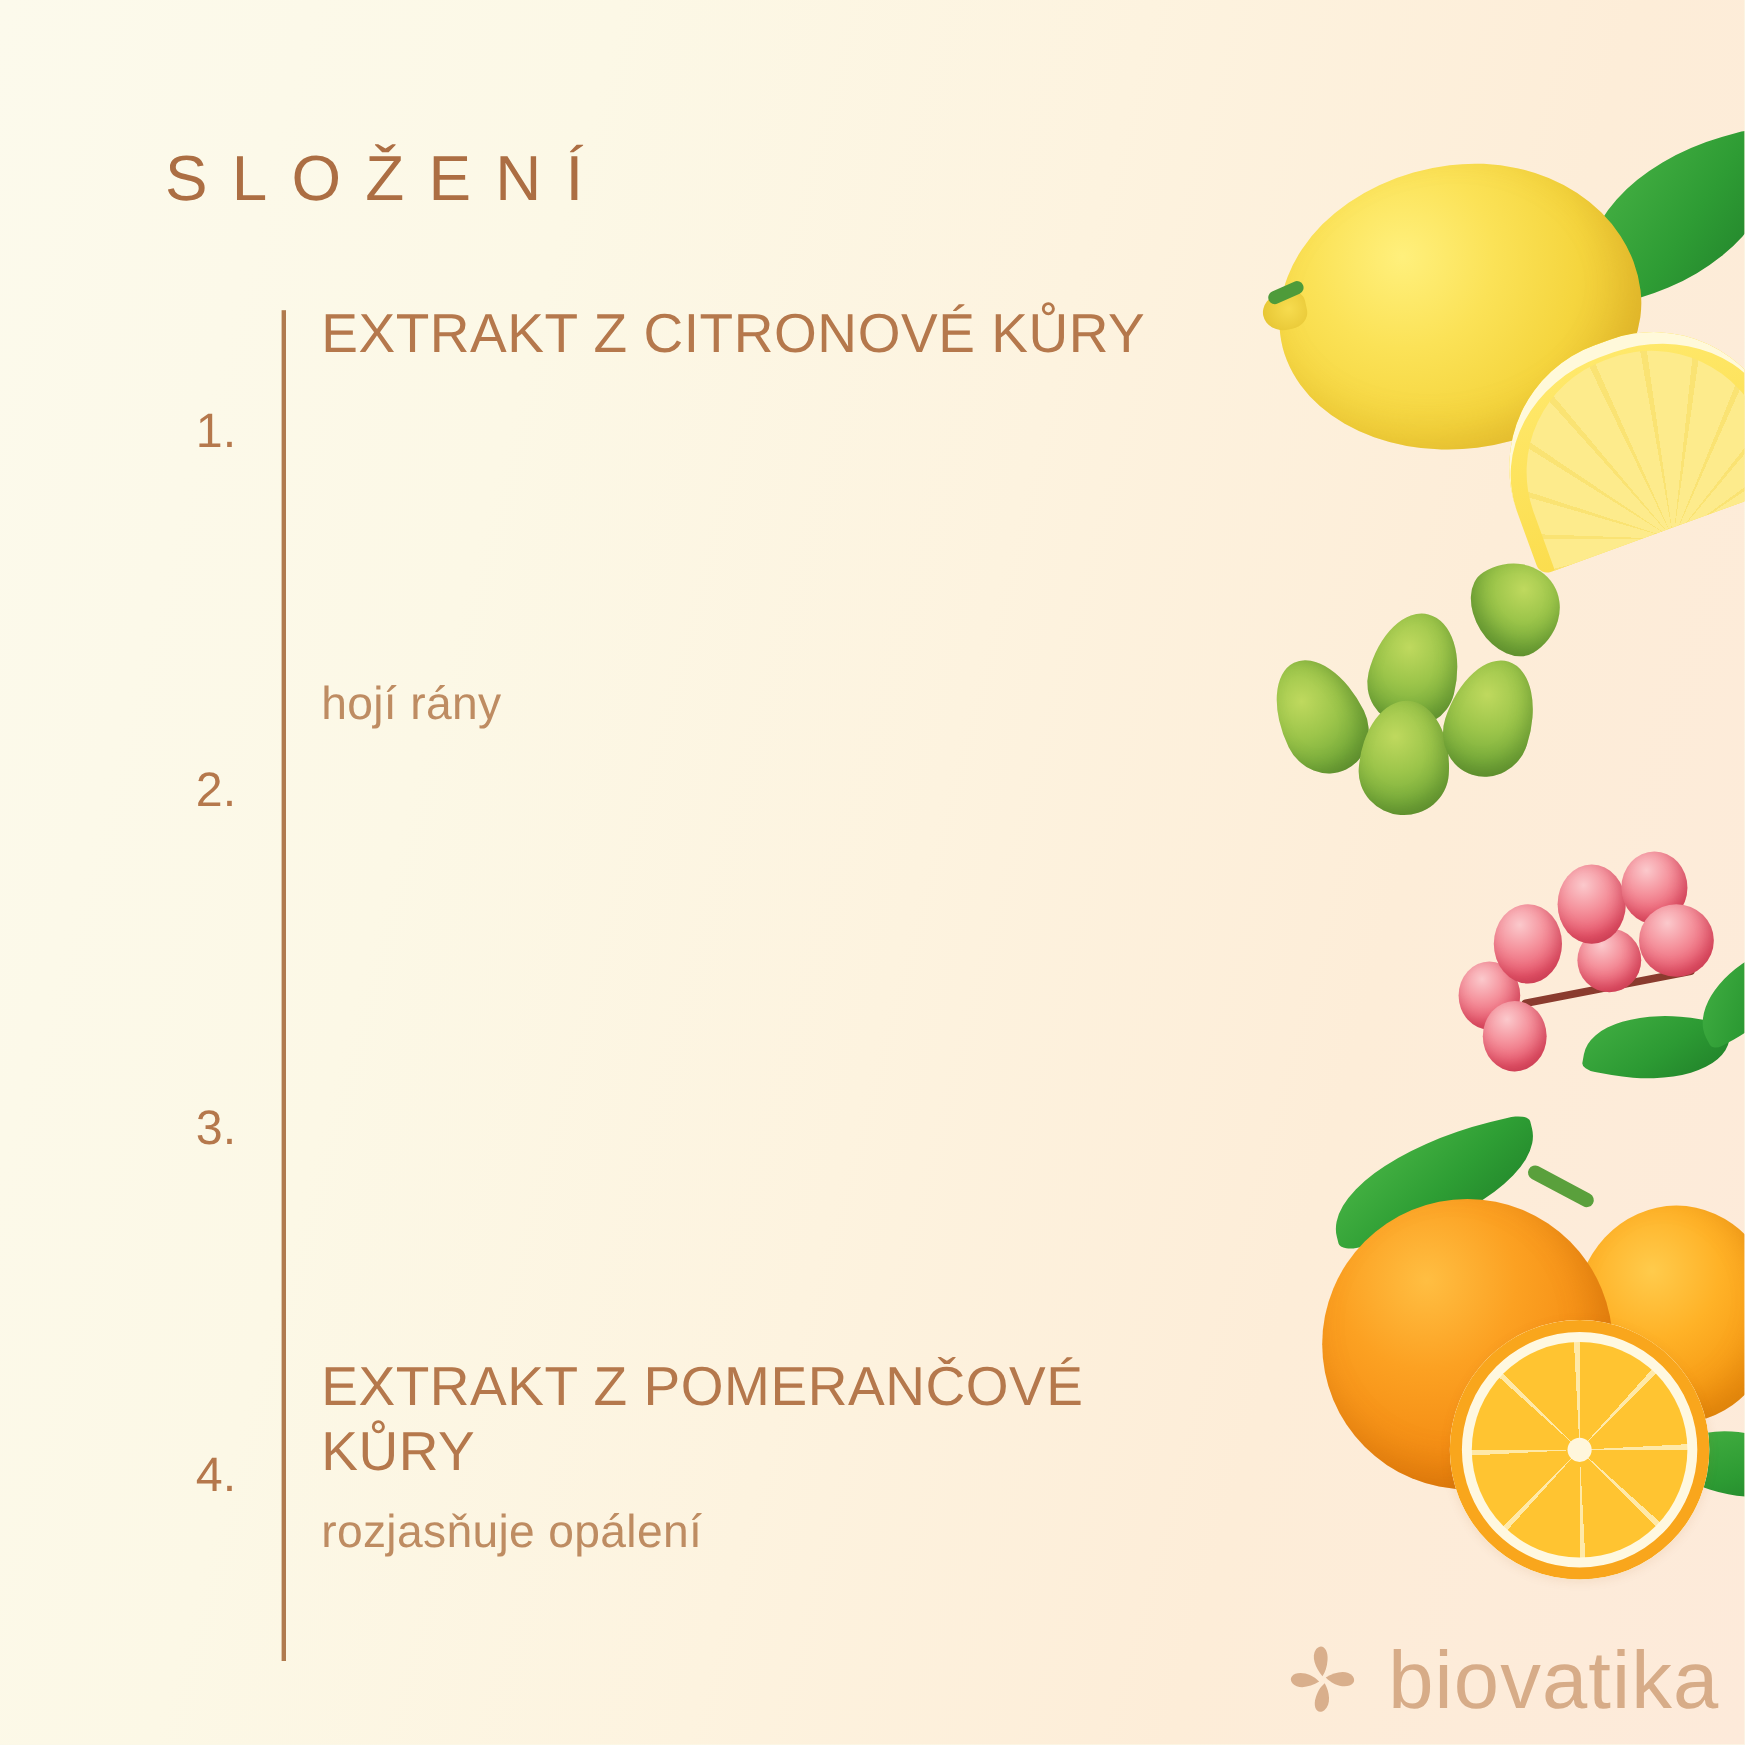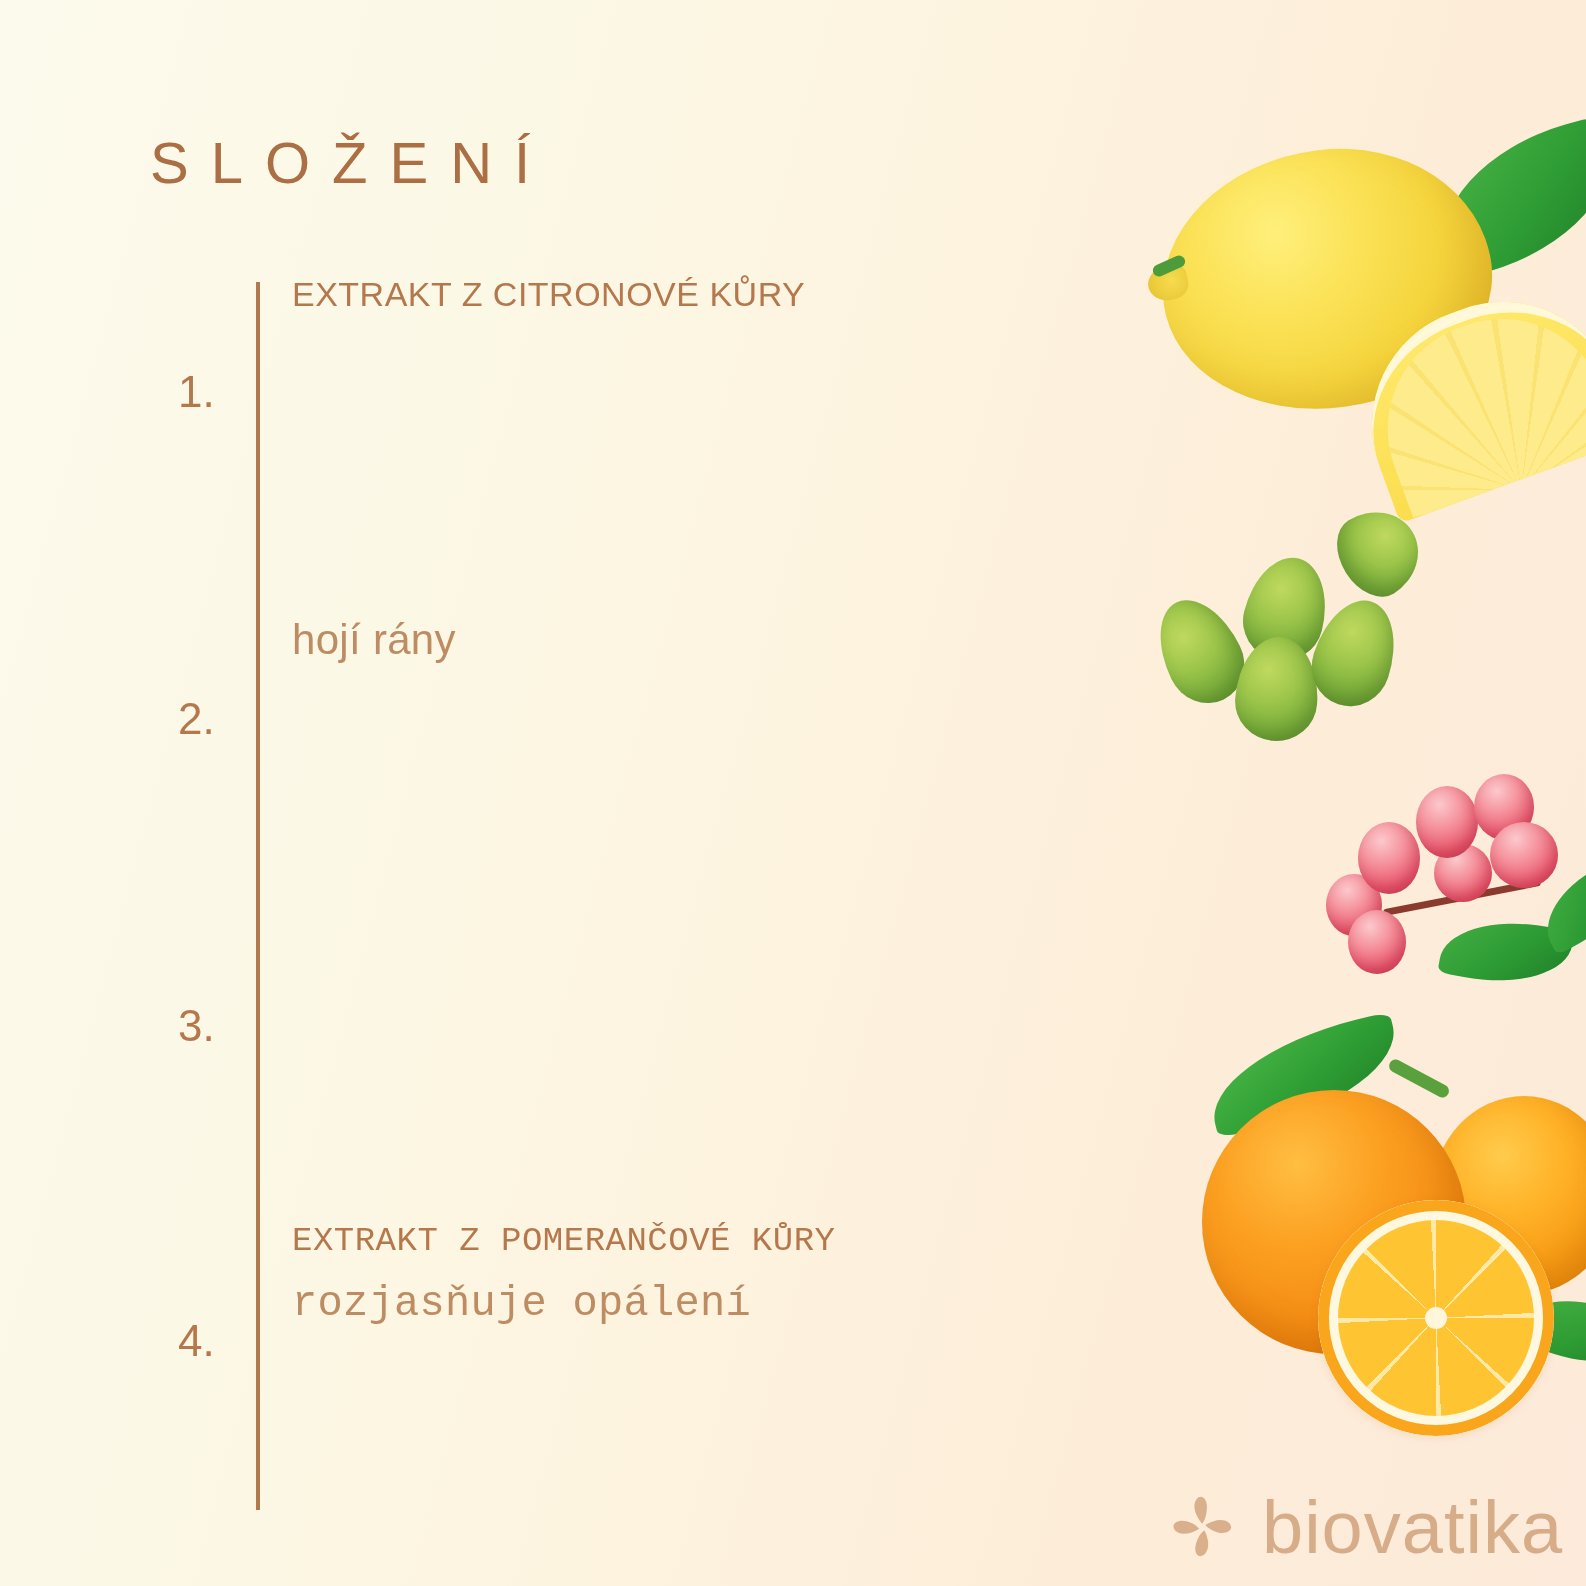--- a/index.html
+++ b/index.html
@@ -60,39 +60,39 @@
     width:70px;
     text-align:left;
   }
   .item-body {
     position:absolute;
     left:142px;
     top:14px;
     width:810px;
   }
   .item-title {
-    font-size:34px;
+    font-size:50px;
     font-weight:400;
     color:#B5784C;
     line-height:1.18;
     letter-spacing:0.5px;
   }
   .item-sub {
     margin-top:20px;
     font-size:42px;
     font-weight:400;
     color:#BE8C62;
     line-height:1.1;
     letter-spacing:0.3px;
   }
   
   .item-1 .item-body { top:6px; }
   .item-2 .item-body { top:22px; }
   .item-3 .item-body { top:22px; }
-  .item-4 .item-body { top:32px;font-family:Liberation Mono, monospace; }
+  .item-4 .item-body { top:42px; }
   .item-1 .item-index { top:102px; }
   .item-2 .item-index { top:122px; }
   .item-3 .item-index { top:122px; }
   .item-4 .item-index { top:130px; }
 
   
   .art-layer { position:absolute; inset:0; pointer-events:none; }
 
   
   .lemon-group { position:absolute; left:1140px; top:120px; width:460px; height:370px; }

